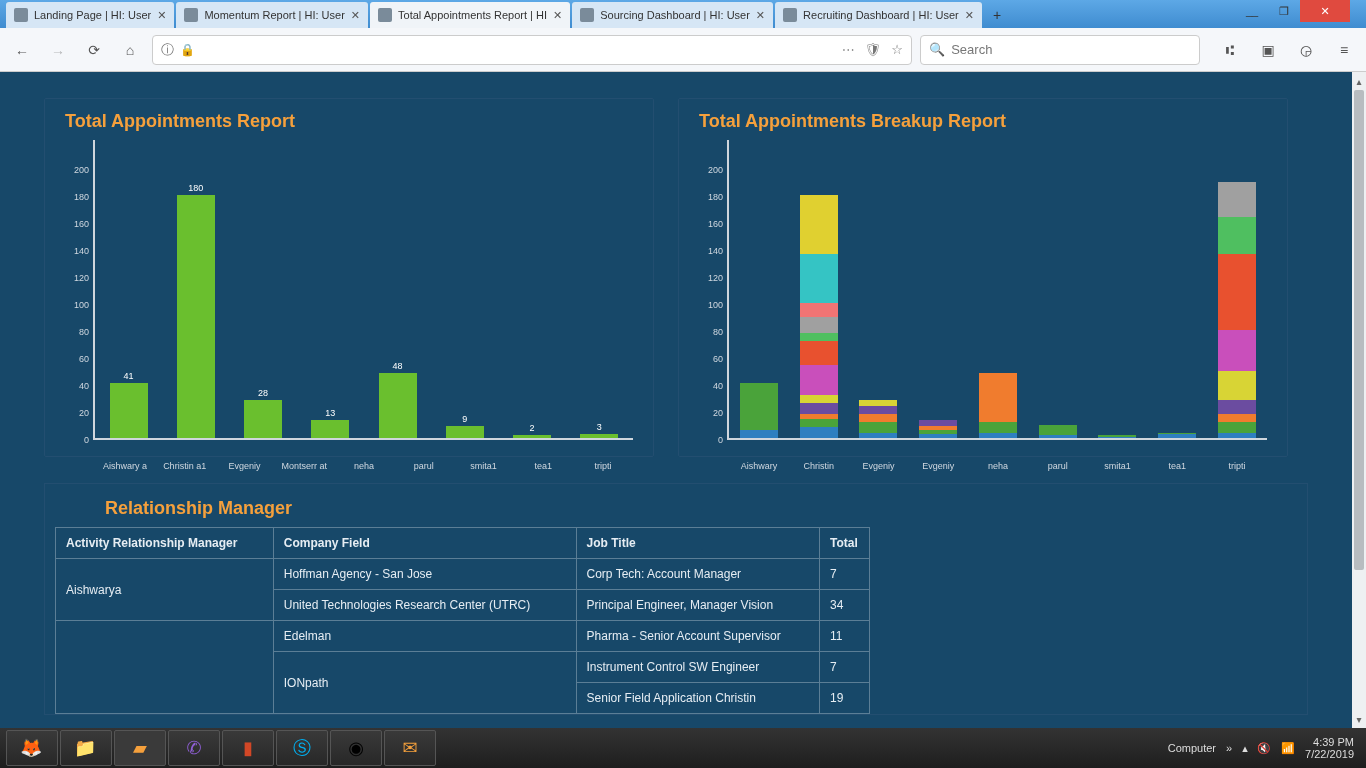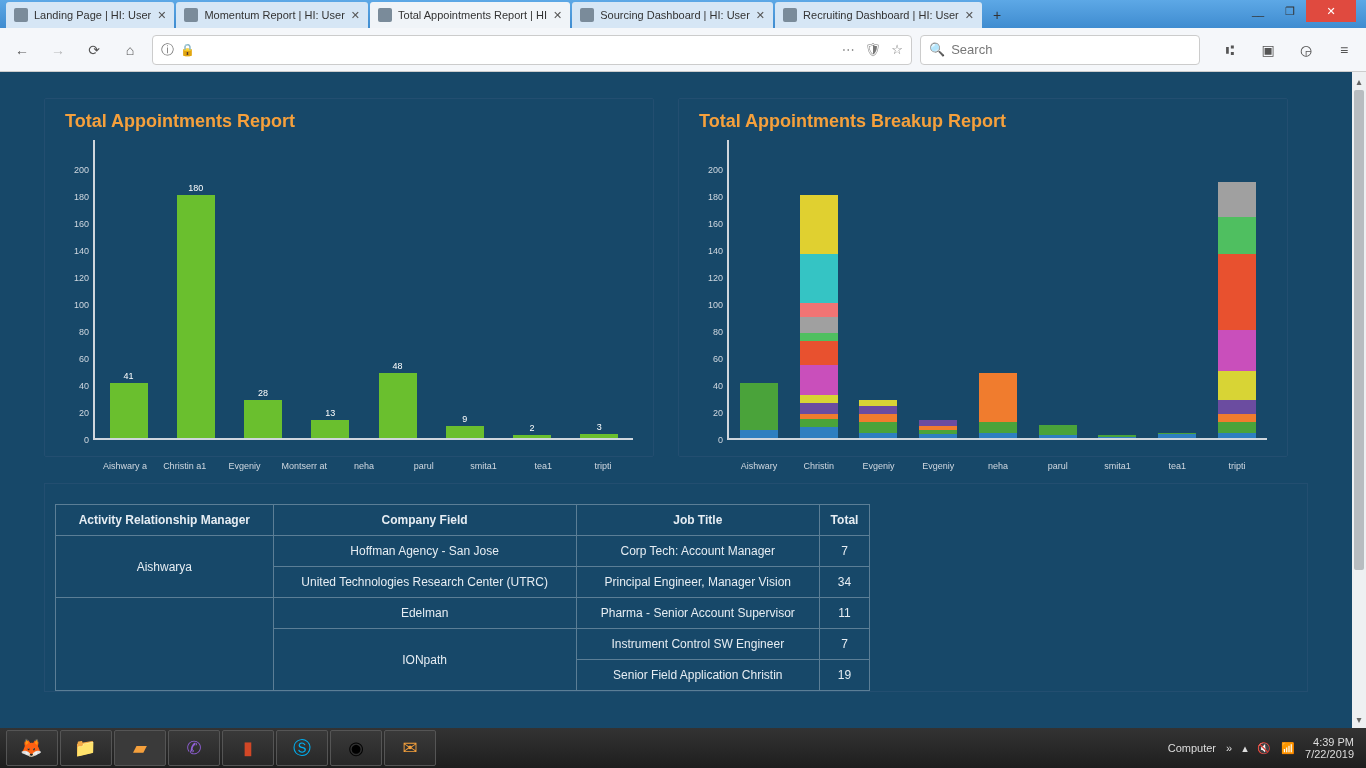--- a/index.html
+++ b/index.html
@@ -7,21 +7,21 @@
 
 
 .titlebar { height:28px; background:linear-gradient(#5da8e6,#3f8cd0); display:flex; align-items:stretch; position:relative; }
 .tabs { display:flex; height:28px; align-items:stretch; margin-left:6px; }
 .tab { display:flex; align-items:center; padding:0 8px; margin-right:2px; background:#d6e6f5; border-radius:3px 3px 0 0; font-size:11px; color:#333; height:26px; margin-top:2px; max-width:220px; }
 .tab.active { background:#f0f4f8; }
 .tab .favicon { width:14px; height:14px; background:#7a8b9a; border-radius:2px; margin-right:6px; flex-shrink:0; }
 .tab .tt { white-space:nowrap; overflow:hidden; text-overflow:ellipsis; flex:1; }
 .tab .close { margin-left:6px; font-size:11px; color:#555; cursor:pointer; }
 .newtab { width:26px; display:flex; align-items:center; justify-content:center; font-size:14px; color:#333; margin-top:2px; cursor:pointer; }
-.winctrl { position:absolute; right:10px; top:0; display:flex; height:22px;text-align:right; }
+.winctrl { position:absolute; right:16px; top:0; display:flex; height:22px;text-align:right; }
 .winctrl div { width:32px; display:flex; align-items:center; justify-content:center; font-size:11px; color:#333; cursor:pointer; }
 .winctrl .min{ background:transparent; } .winctrl .max{ background:transparent; }
 .winctrl .cls{ background:#e04a3f; color:#fff; width:50px; }
 
 
 .toolbar { height:44px; background:#f5f7fa; border-bottom:1px solid #ccc; display:flex; align-items:center; padding:0 8px; gap:8px; }
 .nbtn { width:28px; height:28px; border-radius:4px; display:flex; align-items:center; justify-content:center; color:#555; border:1px solid transparent; cursor:pointer; font-size:14px; }
 .urlbar { flex:1; display:flex; align-items:center; height:30px; border:1px solid #ccc; border-radius:4px; padding:0 8px; background:#fff; font-size:13px; color:#777; gap:6px; overflow:hidden; }
 .urlbar .lock{ color:#4caf50; font-size:12px; }
 .urlbar .url-part-dark{ color:#222; }
@@ -44,21 +44,21 @@
 .bar { width:38px; background:#6abf2e; }
 .stack { width:38px; display:flex; flex-direction:column-reverse; }
 .seg { width:100%; }
 .xlabels { position:absolute; left:0; right:0; bottom:-34px; display:flex; justify-content:space-around; }
 .xlabels div { width:10%; text-align:center; font-size:9px; color:#d0d8e0; line-height:1.1; }
 
 
 .table-panel { margin:26px 44px 0 44px; background:#174869; border:1px solid #234e70; padding:14px 0 0 0; }
 .table-panel .panel-title { margin-left:60px; }
 table { border-collapse:collapse; margin:6px 0 0 10px; width:815px; }
-th,td { border:1px solid #5b7e96; padding:8px 10px; font-size:12px; color:#e6edf3; text-align:center; }
+th,td { border:1px solid #5b7e96; padding:8px 10px; font-size:12px; color:#e6edf3; text-align:left; }
 th { font-weight:600; background:transparent; }
 .totcol{ width:50px; }
 
 
 .taskbar { position:absolute; bottom:0; left:0; right:0; height:40px; background:linear-gradient(#333,#1e1e1e); display:flex; align-items:center; padding:0 6px; }
 .tb-left { display:flex; gap:2px; }
 .tb-item { width:52px; height:36px; border:1px solid #555; border-radius:2px; display:flex; align-items:center; justify-content:center; font-size:18px; background:rgba(255,255,255,0.04); cursor:pointer; }
 .tb-right { margin-left:auto; display:flex; align-items:center; color:#ddd; font-size:11px; gap:10px; }
 .clock { text-align:right; line-height:1.1; padding-right:6px; }
 
@@ -311,20 +311,21 @@
               <div>smita1</div>
               <div>tea1</div>
               <div>tripti</div>
             </div>
         </div>
       </div>
     </div>
   </div>
 
   <div class="table-panel">
+    <div class="panel-title">Relationship Manager</div>
     <table>
       <thead>
           <tr id="thead-row">
             <th>Activity Relationship Manager</th>
             <th>Company Field</th>
             <th>Job Title</th>
             <th class="totcol">Total</th>
           </tr>
         </thead>
       <tbody id="tbody">

